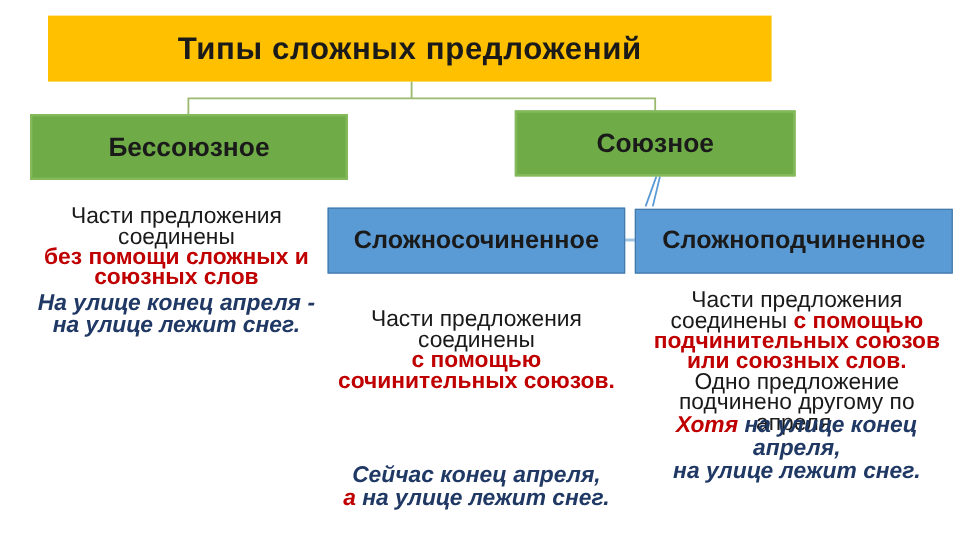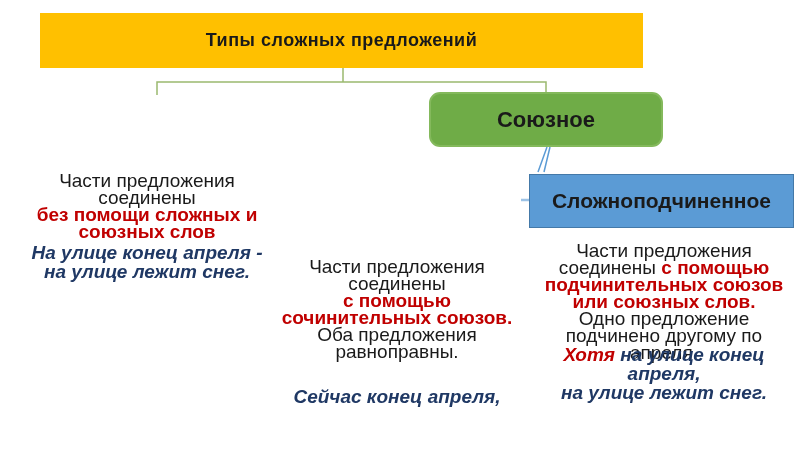--- a/index.html
+++ b/index.html
@@ -20,30 +20,30 @@
     position: absolute;
     display: flex; align-items: center; justify-content: center;
     text-align: center;
     box-sizing: border-box;
     font-weight: bold;
     color: var(--black_text, #1A1A1A);
   }
   .box-title {
     left: 40px; top: 13px; width: 603px; height: 55px;
     background: var(--gold, #FFC000);
-    font-size: 18px;
+    font-size: 26px;
     letter-spacing: 0.5px;
   }
   .box-green {
     background: var(--green, #6FAC47);
     border: 2px solid var(--green_border, #84B95C);
     font-size: 22px;
   }
   .box-green-1 { left: 25px;  top: 95px; width: 265px; height: 55px; }
-  .box-green-2 { left: 429px; top: 92px; width: 234px; height: 55px; border-radius: 11px; }
+  .box-green-2 { left: 429px; top: 92px; width: 234px; height: 55px; }
   .box-blue {
     background: var(--blue, #5B9BD5);
     border: 1px solid var(--blue_border, #4479A8);
     font-size: 21px;
   }
   .box-blue-1 { left: 273px; top: 173px; width: 248px; height: 55px; }
   .box-blue-2 { left: 529px; top: 174px; width: 265px; height: 54px; }
 
   .col {
     position: absolute;
@@ -80,48 +80,54 @@
   <svg class="connectors" viewBox="0 0 800 450" xmlns="http://www.w3.org/2000/svg">
     <path class="green-line" d="M343 68 V82 M157 95 V82 H546 V92"></path>
     <path class="blue-line" d="M547 147 L538 172 M550 147 L544 172"></path>
     <path class="dash-line" d="M521 200 H529"></path>
   </svg>
 
   <div class="box box-title">
     <span>Типы сложных предложений</span>
   </div>
 
+  <div class="box box-green box-green-1">
+    <span>Бессоюзное</span>
+  </div>
 
   <div class="box box-green box-green-2">
     <span>Союзное</span>
   </div>
 
+  <div class="box box-blue box-blue-1">
+    <span>Сложносочиненное</span>
+  </div>
 
   <div class="box box-blue box-blue-2">
     <span>Сложноподчиненное</span>
   </div>
 
   <div class="col col-left">
     <span class="seg-block">Части предложения соединены</span>
     <span class="seg-block seg-red">без помощи сложных и союзных слов</span>
   </div>
 
   <div class="example example-left">
     <div>На улице конец апреля -</div>
     <div>на улице лежит снег.</div>
   </div>
 
   <div class="col col-middle">
     <span class="seg-block">Части предложения соединены</span>
     <span class="seg-block seg-red">с помощью сочинительных союзов.</span>
-    <span class="seg-block">Оба предложения равноправны.</span>
   </div>
 
   <div class="example example-middle">
     <div>Сейчас конец апреля,</div>
+    <div><span class="conj">а</span><span> на улице лежит снег.</span></div>
   </div>
 
   <div class="col col-right">
     <span>Части предложения соединены </span><span class="seg-red">с помощью подчинительных союзов или союзных слов.</span>
     <span class="seg-block">Одно предложение подчинено другому по апреля.</span>
   </div>
 
   <div class="example example-right">
     <div><span class="conj">Хотя</span><span> на улице конец апреля,</span></div>
     <div>на улице лежит снег.</div>

